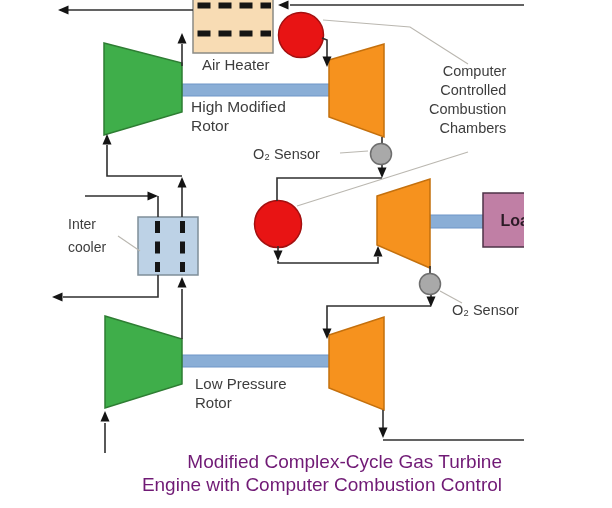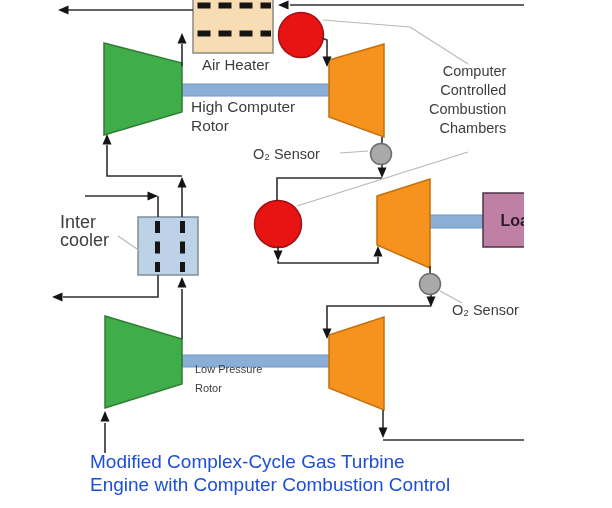--- a/index.html
+++ b/index.html
@@ -9,31 +9,31 @@
   }
   .stage svg{position:absolute;left:0;top:0;}
   .lbl{
     position:absolute;color:#3d3d3d;white-space:pre-line;
     font-size:14.5px;line-height:19px;
   }
   .lbl-air-heater{left:202px;top:55px;font-size:15px;}
   .lbl-hp-rotor{left:191px;top:97px;font-size:15.5px;}
   .lbl-o2-1{left:253px;top:145px;font-size:14.5px;}
   .lbl-computer{left:429px;top:62px;font-size:14.5px;line-height:19px;text-align:right;}
-  .lbl-intercooler{left:60px;top:213px;font-size:18px;line-height:18px;}
+  .lbl-intercooler{left:68px;top:213px;font-size:14px;line-height:23px;}
   .lbl-o2-2{left:452px;top:301px;font-size:14.5px;}
-  .lbl-lp-rotor{left:195px;top:360px;font-size:11px;}
+  .lbl-lp-rotor{left:195px;top:374px;font-size:15px;}
   .lbl-load{
     left:483px;top:193px;width:73px;height:54px;
     display:flex;align-items:center;justify-content:center;
     font-size:16px;font-weight:600;color:#2b1b26;white-space:nowrap;
   }
   .title{
-    position:absolute;left:90px;top:450px;width:412px;text-align:left;
-    font-size:19px;line-height:23px;color:#1d4ed8;white-space:pre-line;
+    position:absolute;left:90px;top:450px;width:412px;text-align:right;
+    font-size:19px;line-height:23px;color:#701a75;white-space:pre-line;
   }
   
   .flow{stroke:#2f2f2f;stroke-width:1.6;fill:none;}
   .arrow{fill:#141414;stroke:none;}
   .pointer{stroke:#bab7b0;stroke-width:1.1;fill:none;}
   .shape-green{stroke:#2e7d33;stroke-width:1.5;}
   .shape-orange{stroke:#c4700d;stroke-width:1.5;}
   .shaft{stroke:#6e96c8;stroke-width:1;}
   .heater-box{stroke:#8b8b85;stroke-width:1.5;}
   .cooler-box{stroke:#7f8e99;stroke-width:1.5;}
@@ -120,21 +120,21 @@
     <line class="pointer" x1="297" y1="206" x2="468" y2="152"></line>
     <line class="pointer" x1="340" y1="153" x2="368" y2="151"></line>
     <line class="pointer" x1="440" y1="291" x2="462" y2="303"></line>
     <line class="pointer" x1="118" y1="236" x2="140" y2="251"></line>
 
     <circle class="sensor" cx="381" cy="154" r="10.5" fill="#a9a9a9"></circle>
     <circle class="sensor" cx="430" cy="284" r="10.5" fill="#a9a9a9"></circle>
   </svg>
 
   <div class="lbl lbl-air-heater">Air Heater</div>
-  <div class="lbl lbl-hp-rotor">High Computer
+  <div class="lbl lbl-hp-rotor">High Modified
 Rotor</div>
   <div class="lbl lbl-o2-1">O₂ Sensor</div>
   <div class="lbl lbl-computer">Computer
 Controlled
 Combustion
 Chambers</div>
   <div class="lbl lbl-intercooler">Inter
 cooler</div>
   <div class="lbl lbl-o2-2">O₂ Sensor</div>
   <div class="lbl lbl-lp-rotor">Low Pressure

